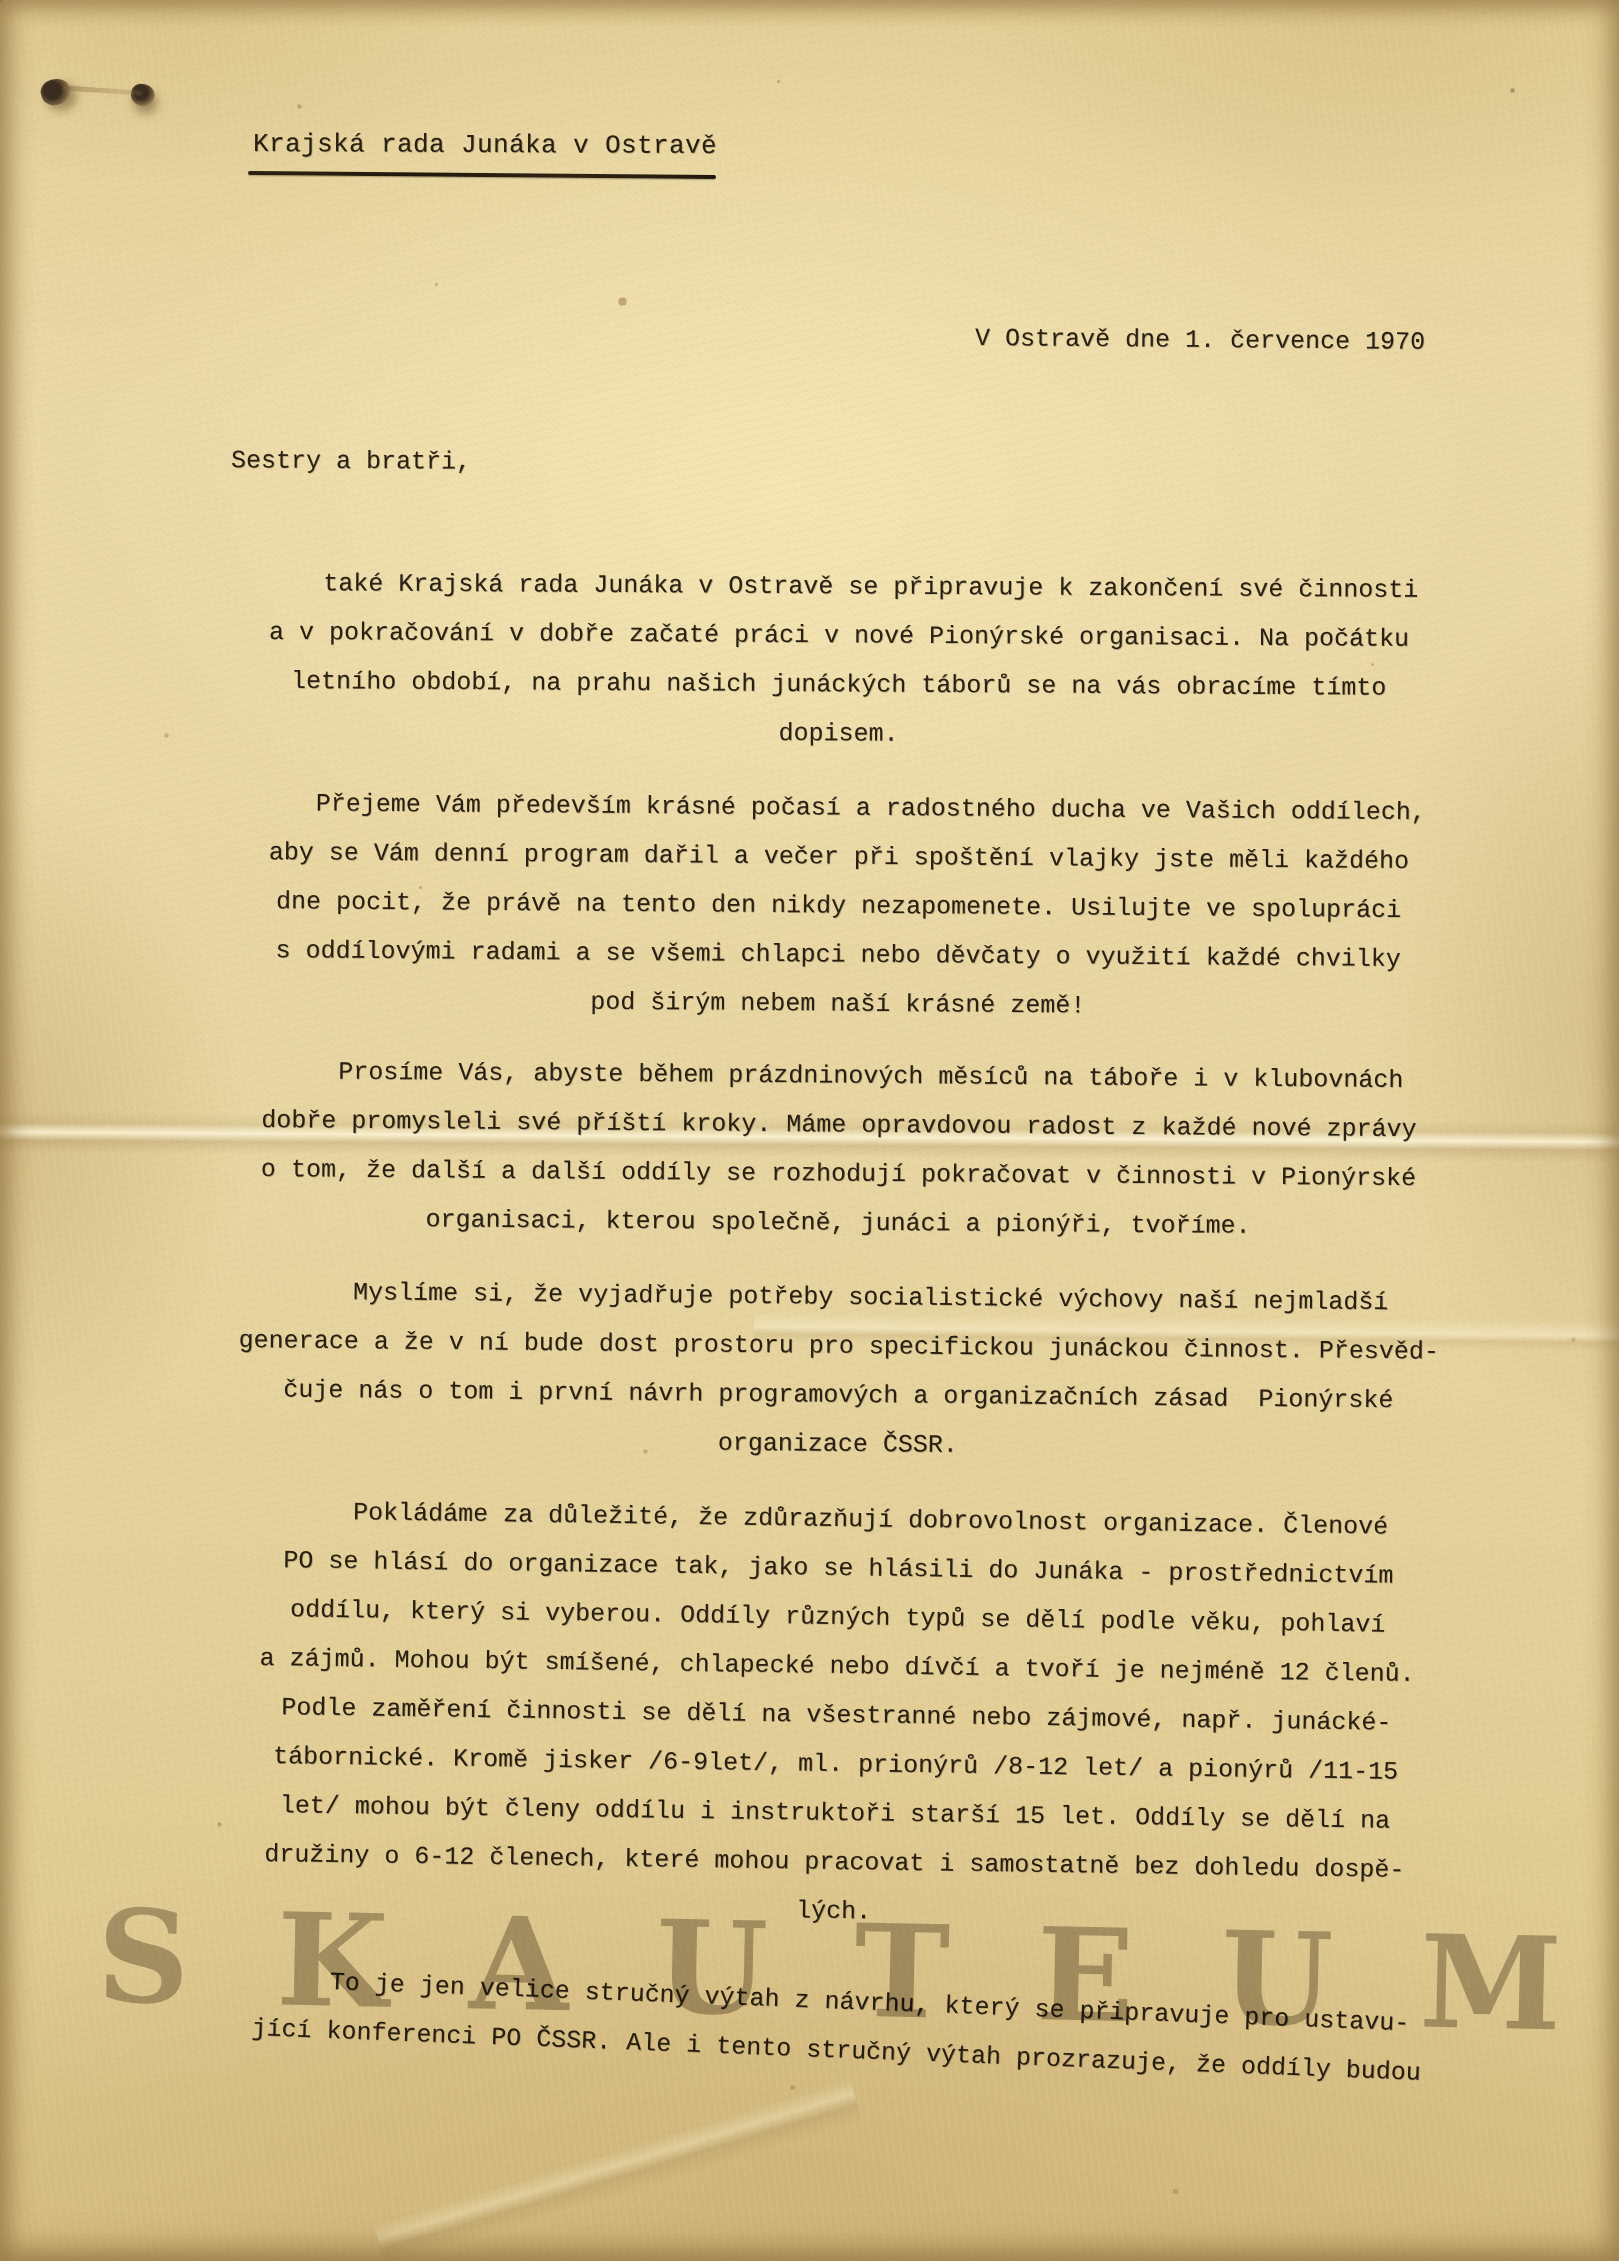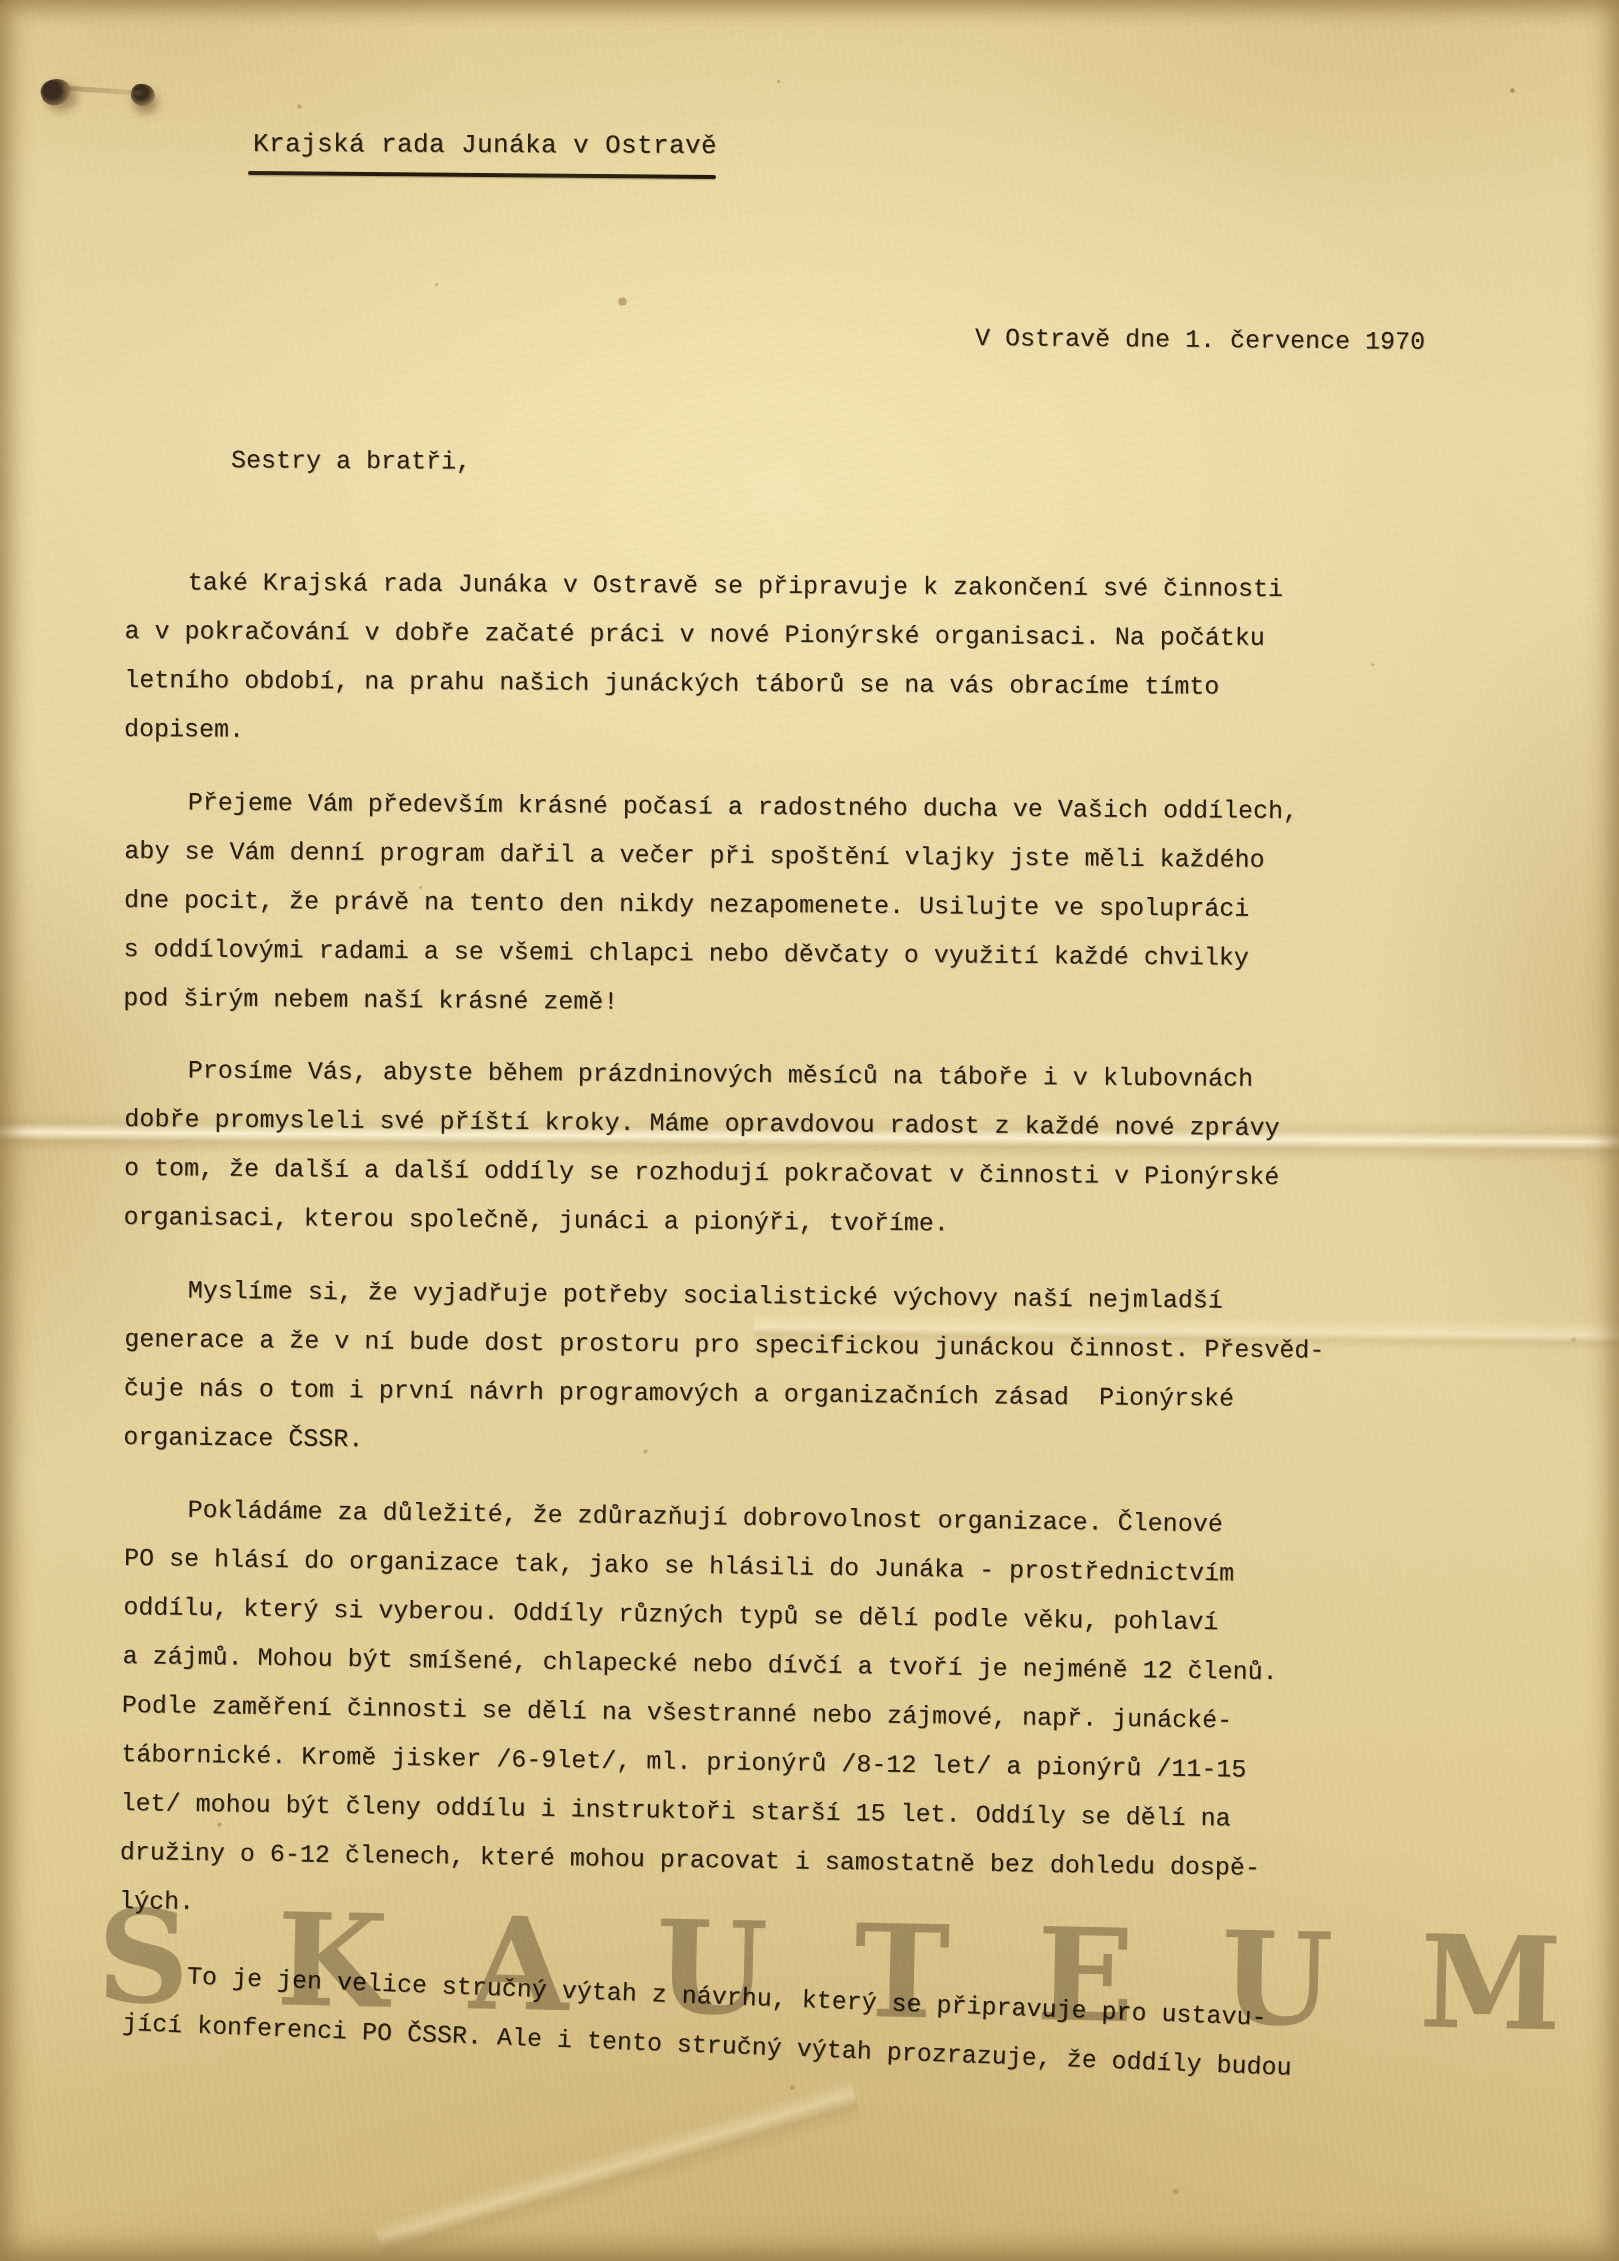--- a/index.html
+++ b/index.html
@@ -88,20 +88,21 @@
     position:absolute;left:975px;top:326px;font-size:25px;white-space:pre;
     transform:rotate(.5deg);text-shadow:0.7px 0.7px 0 rgba(45,37,27,.3);
   }
   .salutation{
     position:absolute;left:231px;top:447px;font-size:25px;white-space:pre;
     transform:rotate(.3deg);text-shadow:0.7px 0.7px 0 rgba(45,37,27,.3);
   }
   .body{
     position:absolute;left:125px;top:558px;width:1429px;font-size:25px;
     text-shadow:0.7px 0.7px 0 rgba(45,37,27,.3);
+    text-align:center;
   }
   .paragraph{margin:0 0 23.6px 0;transform-origin:0 0;}
   .paragraph:nth-child(1){transform:rotate(.35deg);}
   .paragraph:nth-child(2){transform:rotate(.45deg);}
   .paragraph:nth-child(3){transform:rotate(.45deg);}
   .paragraph:nth-child(4){transform:rotate(.55deg);}
   .paragraph:nth-child(5){transform:rotate(.8deg);}
   .paragraph:nth-child(6){transform:rotate(2.2deg);margin-top:3.9px;}
   .line{white-space:pre;line-height:49px;height:49px;}
   .line.first{padding-left:63px;}

